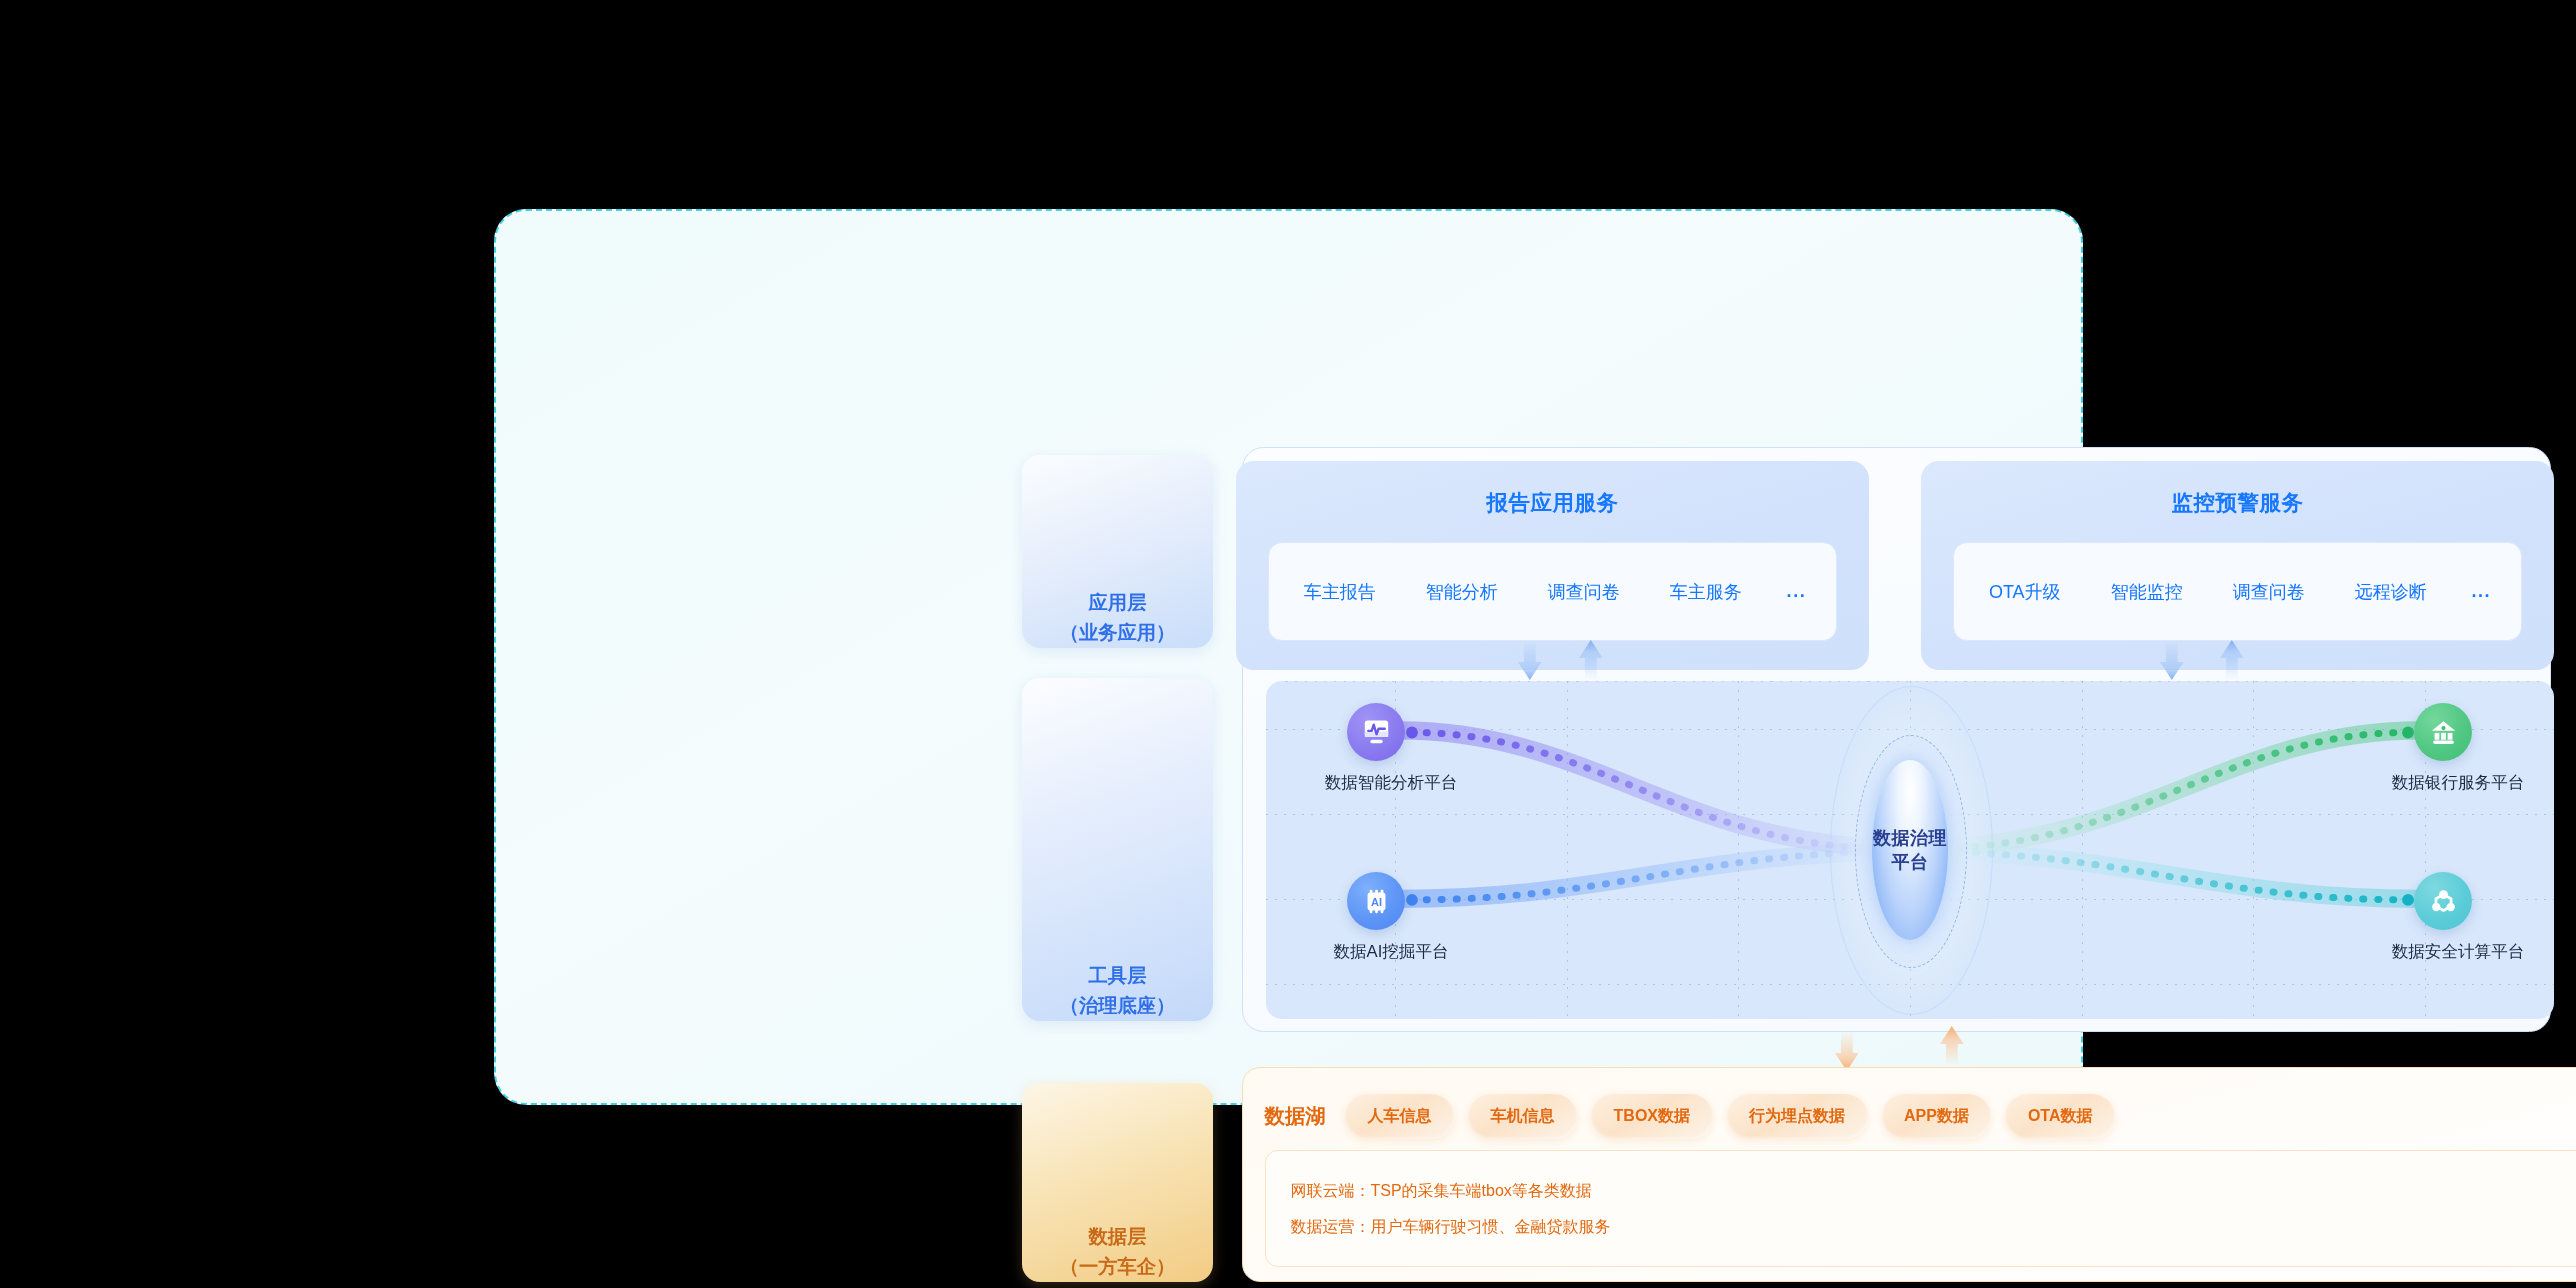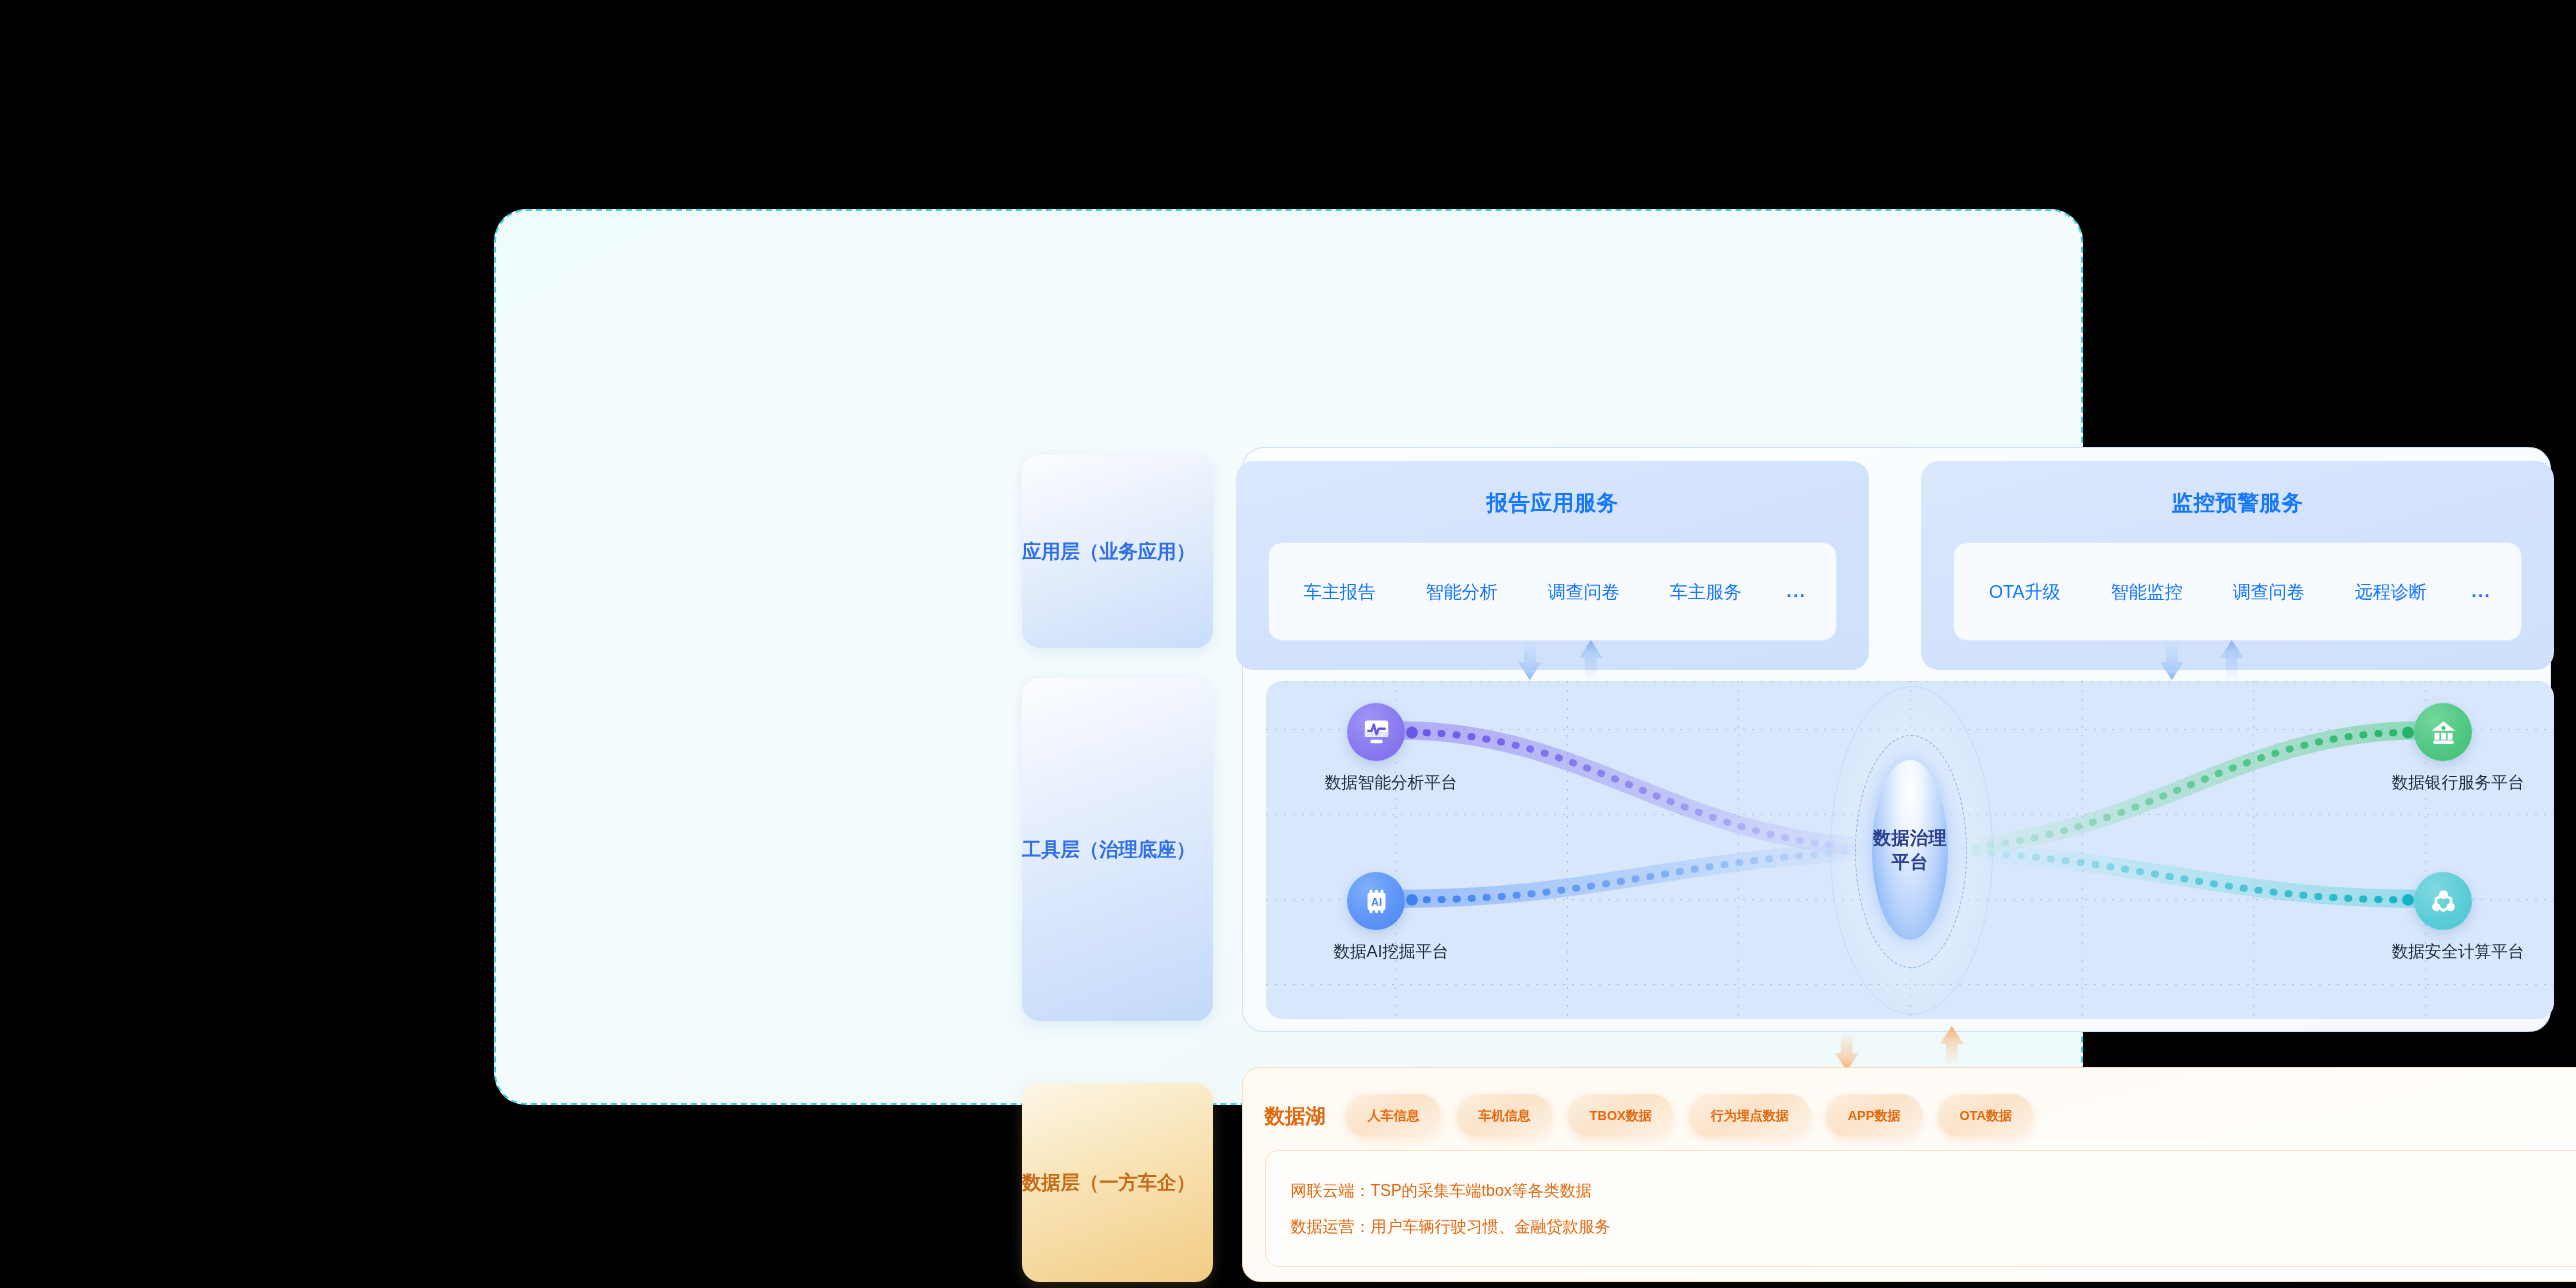--- a/index.html
+++ b/index.html
@@ -11,21 +11,21 @@
   #frame{
     position:absolute;left:494px;top:209px;width:1589px;height:896px;
     border:2.7px dashed #3fd2e0;border-radius:32px;
     background:linear-gradient(150deg,#f0fbfc 0%,#f4fcfd 40%,#eef9fb 100%);
     box-sizing:border-box;
   }
 
   
   .layer-chip{
     position:absolute;width:191px;border-radius:18px;
-    display:flex;flex-direction:row;align-items:center;justify-content:flex-start;
+    display:flex;flex-direction:column;align-items:center;justify-content:flex-end;
     text-align:center;line-height:1.55;
   }
   .layer-chip .l1{font-size:19.3px;font-weight:700;}
   .layer-chip .l2{font-size:19.3px;font-weight:700;}
 
   #layer-app{
     left:526px;top:244px;height:193px;
     background:linear-gradient(160deg,#fbfdff 0%,#e6eefc 45%,#c9ddfa 100%);
     color:#2f6fe8;
     box-shadow:0 3.2px 14px rgba(120,160,225,.18);
@@ -161,21 +161,21 @@
     box-sizing:border-box;
   }
   #lake-tagrow{
     position:absolute;left:21.5px;top:23.6px;right:21.5px;height:49px;
     display:flex;align-items:center;gap:14px;
   }
   #lake-title{font-size:20.4px;font-weight:700;color:#e2690f;white-space:nowrap;margin-right:5.4px;}
   .tag{
     height:45px;padding:0 22.5px;border-radius:22.5px;
     display:flex;align-items:center;justify-content:center;
-    font-size:13px;font-weight:600;color:#e2690f;white-space:nowrap;
+    font-size:16px;font-weight:600;color:#e2690f;white-space:nowrap;
     background:linear-gradient(150deg,#fdf0e0 0%,#fbe3c9 45%,#fdf3e8 100%);
     box-shadow:0 2.1px 8.6px rgba(240,175,110,.22), inset 0 -1.1px 3.2px rgba(255,255,255,.6);
   }
   #lake-desc{
     position:absolute;left:21.5px;right:21.5px;top:82px;bottom:14px;
     border:1.1px solid #fae2c6;border-radius:13px;background:#fffdfa;
     display:flex;box-sizing:border-box;padding:18px 25px;
   }
   .desc-col{flex:1;display:flex;flex-direction:column;justify-content:center;gap:16px;}
   .desc-line{font-size:16px;color:#e2690f;white-space:nowrap;line-height:1.2;}

